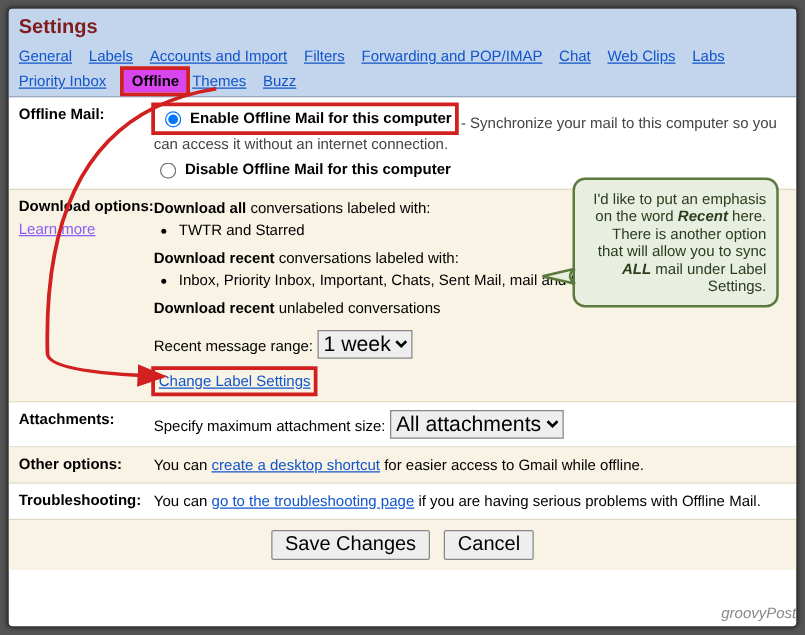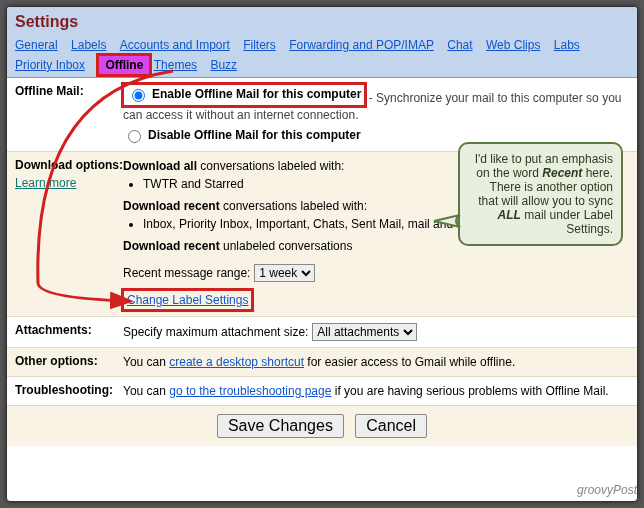--- a/index.html
+++ b/index.html
@@ -66,21 +66,21 @@
   .row.alt { background: #f8f3e4; }
   .row-label {
     width: 108px;
     flex-shrink: 0;
     font-weight: bold;
     color: #000;
   }
   .row-label a {
     font-weight: normal;
     display: block;
-    color: #0f766e;
+    color: #8b5cf6;
     margin-top: 4px;
   }
   .row-body {
     flex: 1;
     color: #000;
     line-height: 16px;
   }
   .radio-line {
     display: flex;
     align-items: center;
@@ -89,24 +89,23 @@
   }
   .enable-desc { color: #444;}
   .row-body b { font-weight: bold;}
   .row-body ul {
     margin: 2px 0 6px 20px;
     padding: 0;
   }
   .row-body li { margin: 1px 0;}
   .link { color: #1155cc; text-decoration: underline;}
   select {
-    font-size: 12px;
+    font-size: 17px;
     border: 1px solid #888;
     background: #eee;
-    text-align: center;
   }
   .change-labels {
     display: inline-block;
     margin-top: 8px;
   }
   .footer {
     text-align: center;
     padding: 8px;
     background: #f8f3e4;
   }

